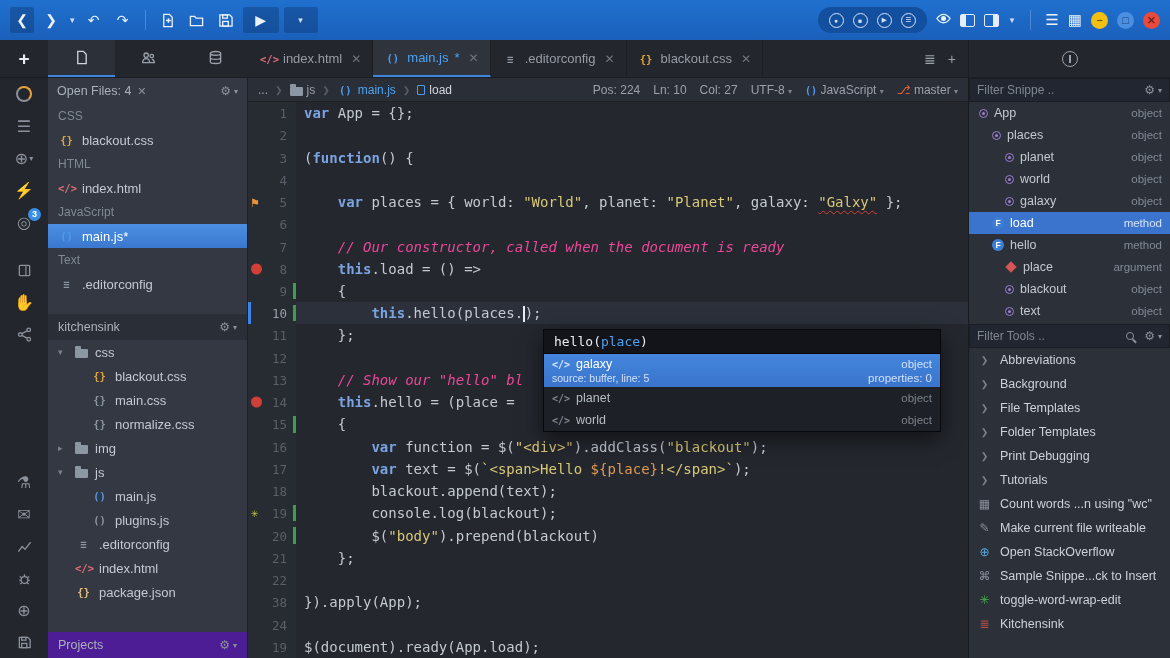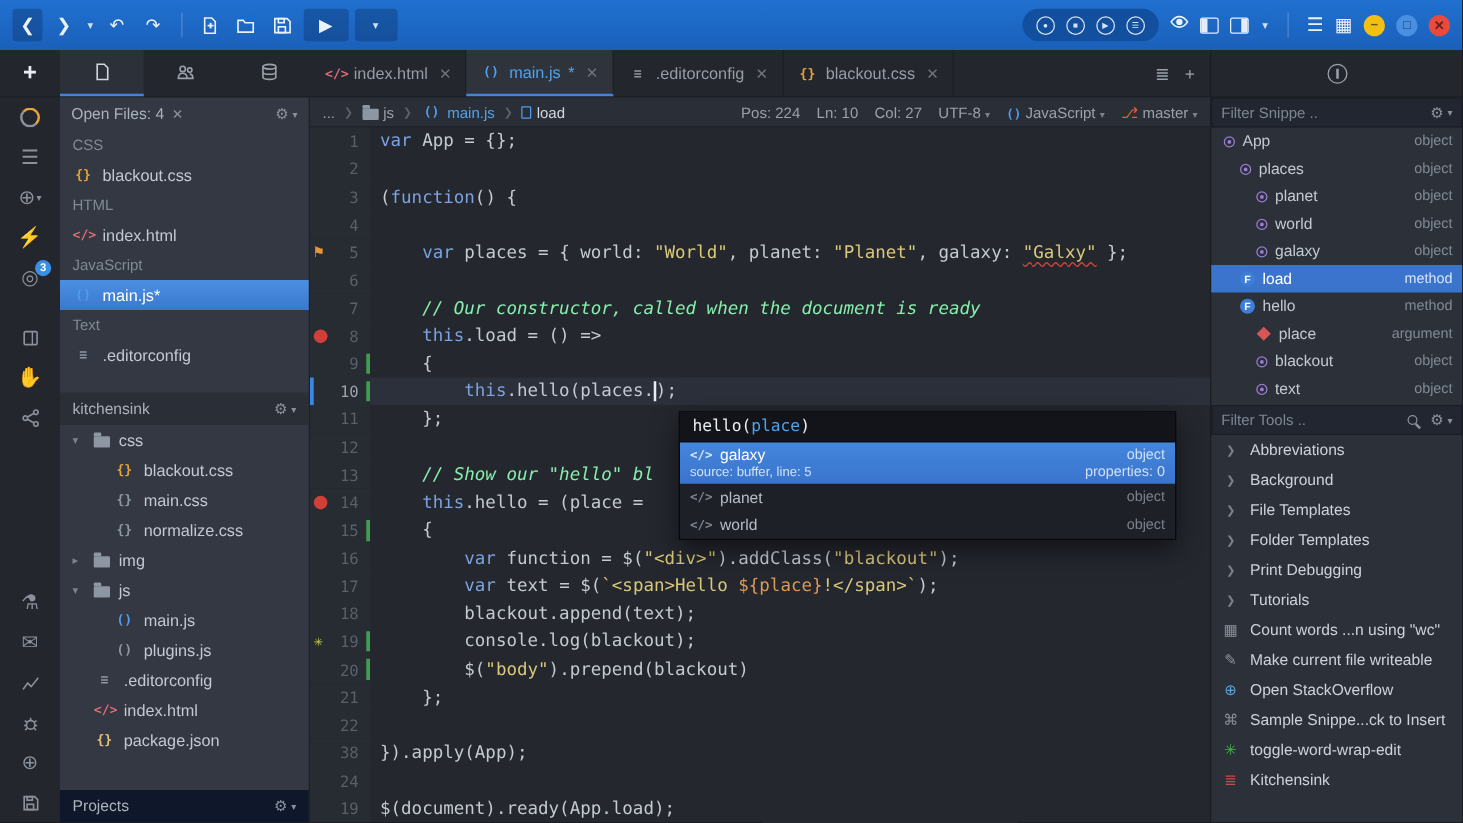--- a/index.html
+++ b/index.html
@@ -68,21 +68,21 @@
     font-size:13px; color:#c3c9d1; border-right:1px solid #1d2025; }
   .lp-head { height:26px; display:flex; align-items:center; gap:6px; padding:0 9px; color:#aab1bb; font-size:12.5px; }
   .lp-head .x { color:#8a919c; font-size:11px; }
   .gear-group { margin-left:auto; display:flex; align-items:center; gap:3px; color:#8a919c; font-size:12px; }
   .gear-group .v { font-size:8px; }
   .sec { height:24px; display:flex; align-items:center; padding:0 10px; color:#818995; font-size:12px; }
   .frow { height:24px; display:flex; align-items:center; gap:7px; padding:0 10px; }
   .frow.sel { background:linear-gradient(#4b8fe0,#3a78cf); color:#fff; }
   .band { background:#2a2e36; height:26px; display:flex; align-items:center; padding:0 10px;
     color:#aab1bb; margin-top:18px; font-size:12.5px; }
-  .lp-footer { position:absolute; bottom:0; left:0; right:0; height:26px; background:#0f172a;
+  .lp-footer { position:absolute; bottom:0; left:0; right:0; height:26px; background:#4c1d95;
     display:flex; align-items:center; padding:0 10px; color:#aab1bb; font-size:12.5px; }
   .ftype { width:17px; text-align:center; font-weight:bold; font-size:10.5px; font-family:"DejaVu Sans Mono",monospace; flex:0 0 auto; }
   .c-orange{color:#e2a43c}.c-blue{color:#4f9cf0}.c-gray{color:#8d96a3}.c-pink{color:#e06c75}.c-yellow{color:#e5c07b}
   .chev { color:#7b828c; font-size:9px; width:10px; flex:0 0 auto; }
   .fold { width:13px; height:9px; background:#8d96a3; border-radius:1px; position:relative; margin-top:3px; flex:0 0 auto; }
   .fold::before { content:""; position:absolute; top:-3px; left:0; width:6px; height:3px; background:#8d96a3; border-radius:1px 1px 0 0; }
 
   
   .breadcrumb { position:absolute; top:78px; left:248px; width:720px; height:24px; background:#2a2e36;
     display:flex; align-items:center; padding:0 10px; font-size:12px; color:#9aa1ab; gap:7px;
@@ -104,22 +104,22 @@
   .lnum { position:absolute; right:9px; top:50%; transform:translateY(-50%); color:#596069; font-size:12.5px; }
   .cline.active .lnum { color:#9aa2ad; }
   .chg { position:absolute; right:0px; top:3px; bottom:3px; width:3px; background:#3f9e4d; }
   .caretbar { position:absolute; left:0; top:0; bottom:0; width:3px; background:#3a86e8; }
   .mark { position:absolute; left:3px; top:50%; transform:translateY(-50%); }
   .mark.bp { width:11px; height:11px; border-radius:50%; background:#d04038; }
   .mark.bk { color:#e8943c; font-size:13px; }
   .mark.st { color:#c6cf4a; font-size:12px; }
   .codewrap { flex:1; display:flex; align-items:center; }
   .code { padding-left:8px; white-space:pre; color:#c3cad2; }
-  .tk-k { color:#7aa3e0; } .tk-s { color:#d9c878; } .tk-i { color:#de9a55; }
-  .tk-c { color:#86efac; font-style:italic;text-align:center; }
+  .tk-k { color:#7aa3e0;font-weight:bold; } .tk-s { color:#d9c878; } .tk-i { color:#de9a55; }
+  .tk-c { color:#ec4899; font-style:italic;text-align:center; }
   .tk-e { color:#d9c878; text-decoration:underline wavy #d04038 1px; text-underline-offset:3px; }
   .caret-i { display:inline-block; width:1.5px; height:16px; background:#e8edf4; vertical-align:middle; }
 
   
   .popup { position:absolute; left:543px; top:329px; width:398px; background:#1d2026;
     border:1px solid #08090c; box-shadow:0 7px 20px rgba(0,0,0,.55); z-index:20; font-size:12.5px; }
   .pop-head { height:24px; background:#121419; display:flex; align-items:center; padding:0 10px;
     font-family:"DejaVu Sans Mono",monospace; font-size:13px; color:#e8edf4; border-bottom:1px solid #08090c; }
   .pop-head .arg { color:#4da3f1; }
   .pop-item { min-height:22px; display:flex; align-items:center; padding:0 8px; gap:6px; color:#b6bdc6; }

